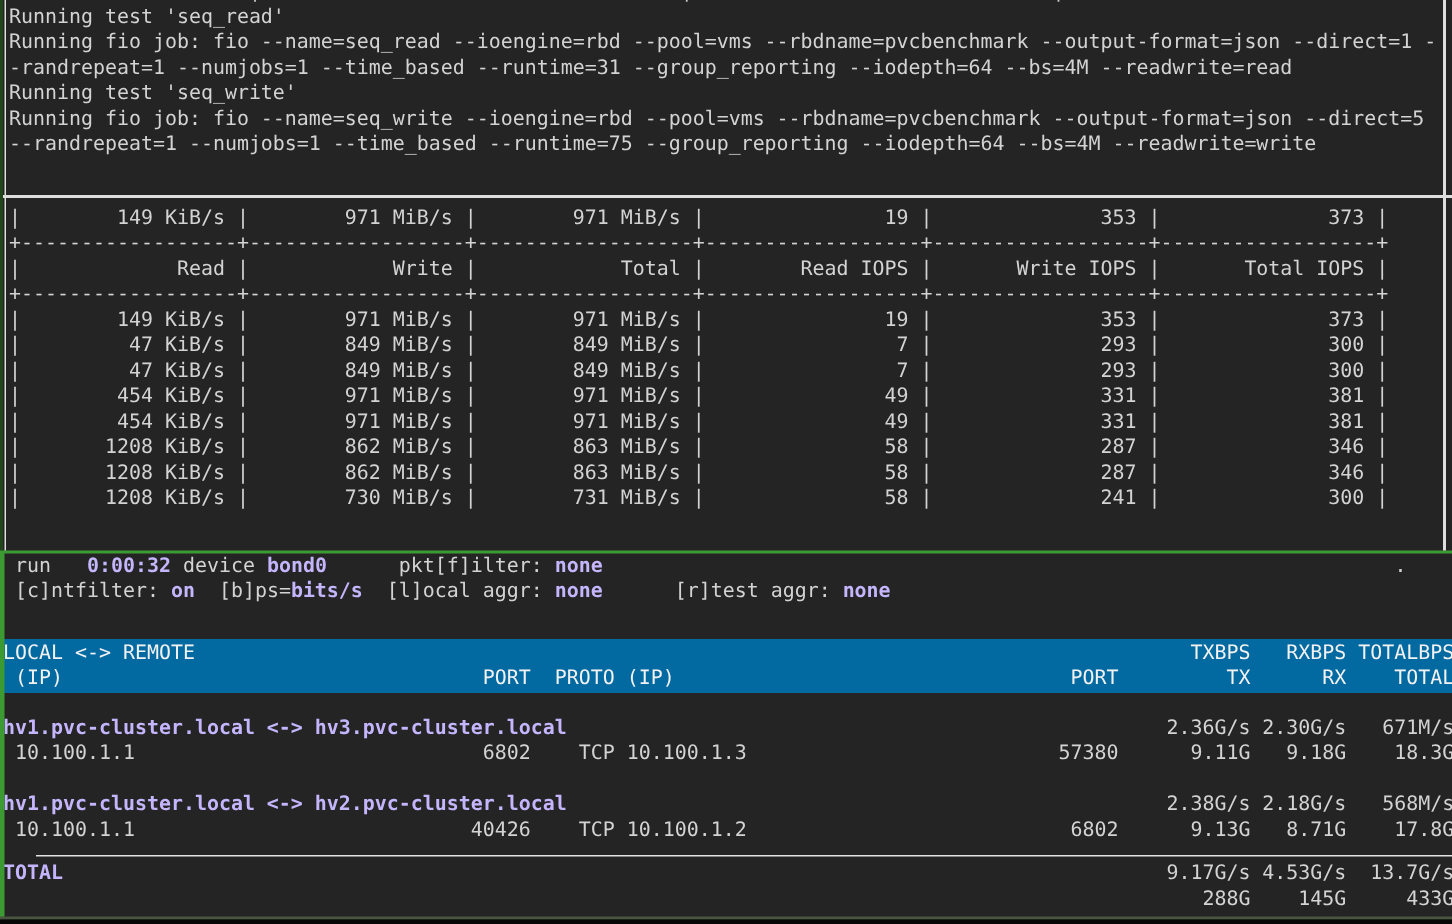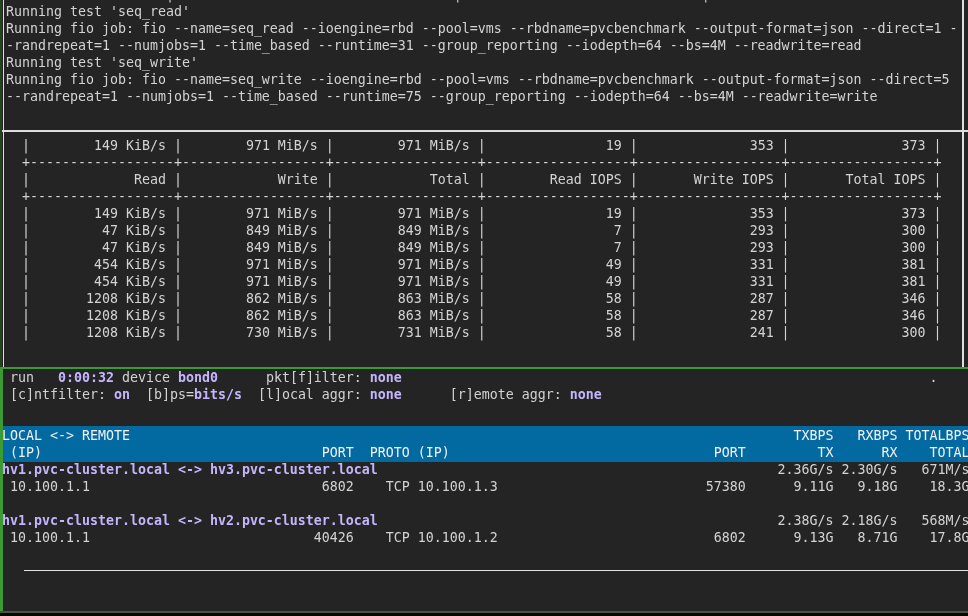--- a/index.html
+++ b/index.html
@@ -12,24 +12,24 @@
   .term pre,.term .line{margin:0;font:inherit;white-space:pre;}
   .abs{position:absolute;}
   .b{font-weight:bold;color:#c4b5fd;}
   .hline{position:absolute;left:0;right:0;}
   .white-line{background:#dedede;height:2px;}
   .green-line{background:#3c9a32;height:2px;}
   .band{position:absolute;left:0;right:0;background:#0369a1;color:#f2f2f2;}
   .band .line{padding-left:2px;}
   #remnant{top:-14px;left:6px;color:#cfcfcf;}
   #fio-pane{top:3px;left:6px;}
-  #table-pane{top:137px;left:22px;}
+  #table-pane{top:137px;left:6px;}
   #status-pane{top:369px;left:2px;}
   #net-header{top:426px;height:35px;padding-top:1px;}
-  #net-body{top:461px;left:2px;}
+  #net-body{top:477px;left:2px;}
   #totals-pane{top:574px;left:2px;}
 </style>
 </head>
 <body>
 
 <div class="term">
 
   <pre id="remnant" class="abs">                    |                                   |                              |</pre>
 
   <div id="fio-pane" class="abs">
@@ -53,38 +53,42 @@
 |        454 KiB/s |        971 MiB/s |        971 MiB/s |               49 |              331 |              381 |
 |        454 KiB/s |        971 MiB/s |        971 MiB/s |               49 |              331 |              381 |
 |       1208 KiB/s |        862 MiB/s |        863 MiB/s |               58 |              287 |              346 |
 |       1208 KiB/s |        862 MiB/s |        863 MiB/s |               58 |              287 |              346 |
 |       1208 KiB/s |        730 MiB/s |        731 MiB/s |               58 |              241 |              300 |</pre>
 
   <div class="hline green-line" style="top:367px"></div>
 
   <div id="status-pane" class="abs">
       <div class="line"><span> run   </span><span class="b">0:00:32</span><span> device </span><span class="b">bond0</span><span>      pkt[f]ilter: </span><span class="b">none</span><span>                                                                  </span><span>.</span></div>
-      <div class="line"><span> [c]ntfilter: </span><span class="b">on</span><span>  [b]ps=</span><span class="b">bits/s</span><span>  [l]ocal aggr: </span><span class="b">none</span><span>      [r]emote aggr: </span><span class="b">none</span></div>
+      <div class="line"><span> [c]ntfilter: </span><span class="b">on</span><span>  [b]ps=</span><span class="b">bits/s</span><span>  [l]ocal aggr: </span><span class="b">none</span><span>      [r]test aggr: </span><span class="b">none</span></div>
     </div>
 
   <div id="net-header" class="band">
       <div class="line">LOCAL &lt;-&gt; REMOTE                                                                                   TXBPS   RXBPS TOTALBPS</div>
       <div class="line"> (IP)                                   PORT  PROTO (IP)                                 PORT         TX      RX    TOTAL</div>
     </div>
 
   <div id="net-body" class="abs">
       <div class="line"><span class="b">hv1.pvc-cluster.local &lt;-&gt; hv3.pvc-cluster.local</span><span>                                                  2.36G/s 2.30G/s   671M/s</span></div>
       <div class="line"> 10.100.1.1                             6802    TCP 10.100.1.3                          57380      9.11G   9.18G    18.3G</div>
       <div class="line"> </div>
       <div class="line"><span class="b">hv1.pvc-cluster.local &lt;-&gt; hv2.pvc-cluster.local</span><span>                                                  2.38G/s 2.18G/s   568M/s</span></div>
       <div class="line"> 10.100.1.1                            40426    TCP 10.100.1.2                           6802      9.13G   8.71G    17.8G</div>
     </div>
 
   <div class="hline" style="top:570px;left:24px;height:1px;background:#e2e2e2"></div>
 
+  <div id="totals-pane" class="abs">
+      <div class="line"><span class="b">TOTAL</span><span>                                                                                            9.17G/s 4.53G/s  13.7G/s</span></div>
+      <div class="line">                                                                                                    288G    145G     433G</div>
+    </div>
 
   <div class="abs" style="left:0;top:0;bottom:0;width:2px;background:#21451a"></div>
   <div class="abs" style="left:3px;top:0;height:367px;width:1px;background:#dedede"></div>
   <div class="abs" style="left:0;top:367px;height:245px;width:3px;background:#3c9a32"></div>
   <div class="abs" style="left:962px;top:0;height:367px;width:2px;background:#dedede"></div>
   <div class="abs" style="left:0;right:0;top:611px;height:2px;background:#4a5540"></div>
   <div class="abs" style="left:0;right:0;top:613px;height:3px;background:#070707"></div>
 </div>
 
 </body></html>

